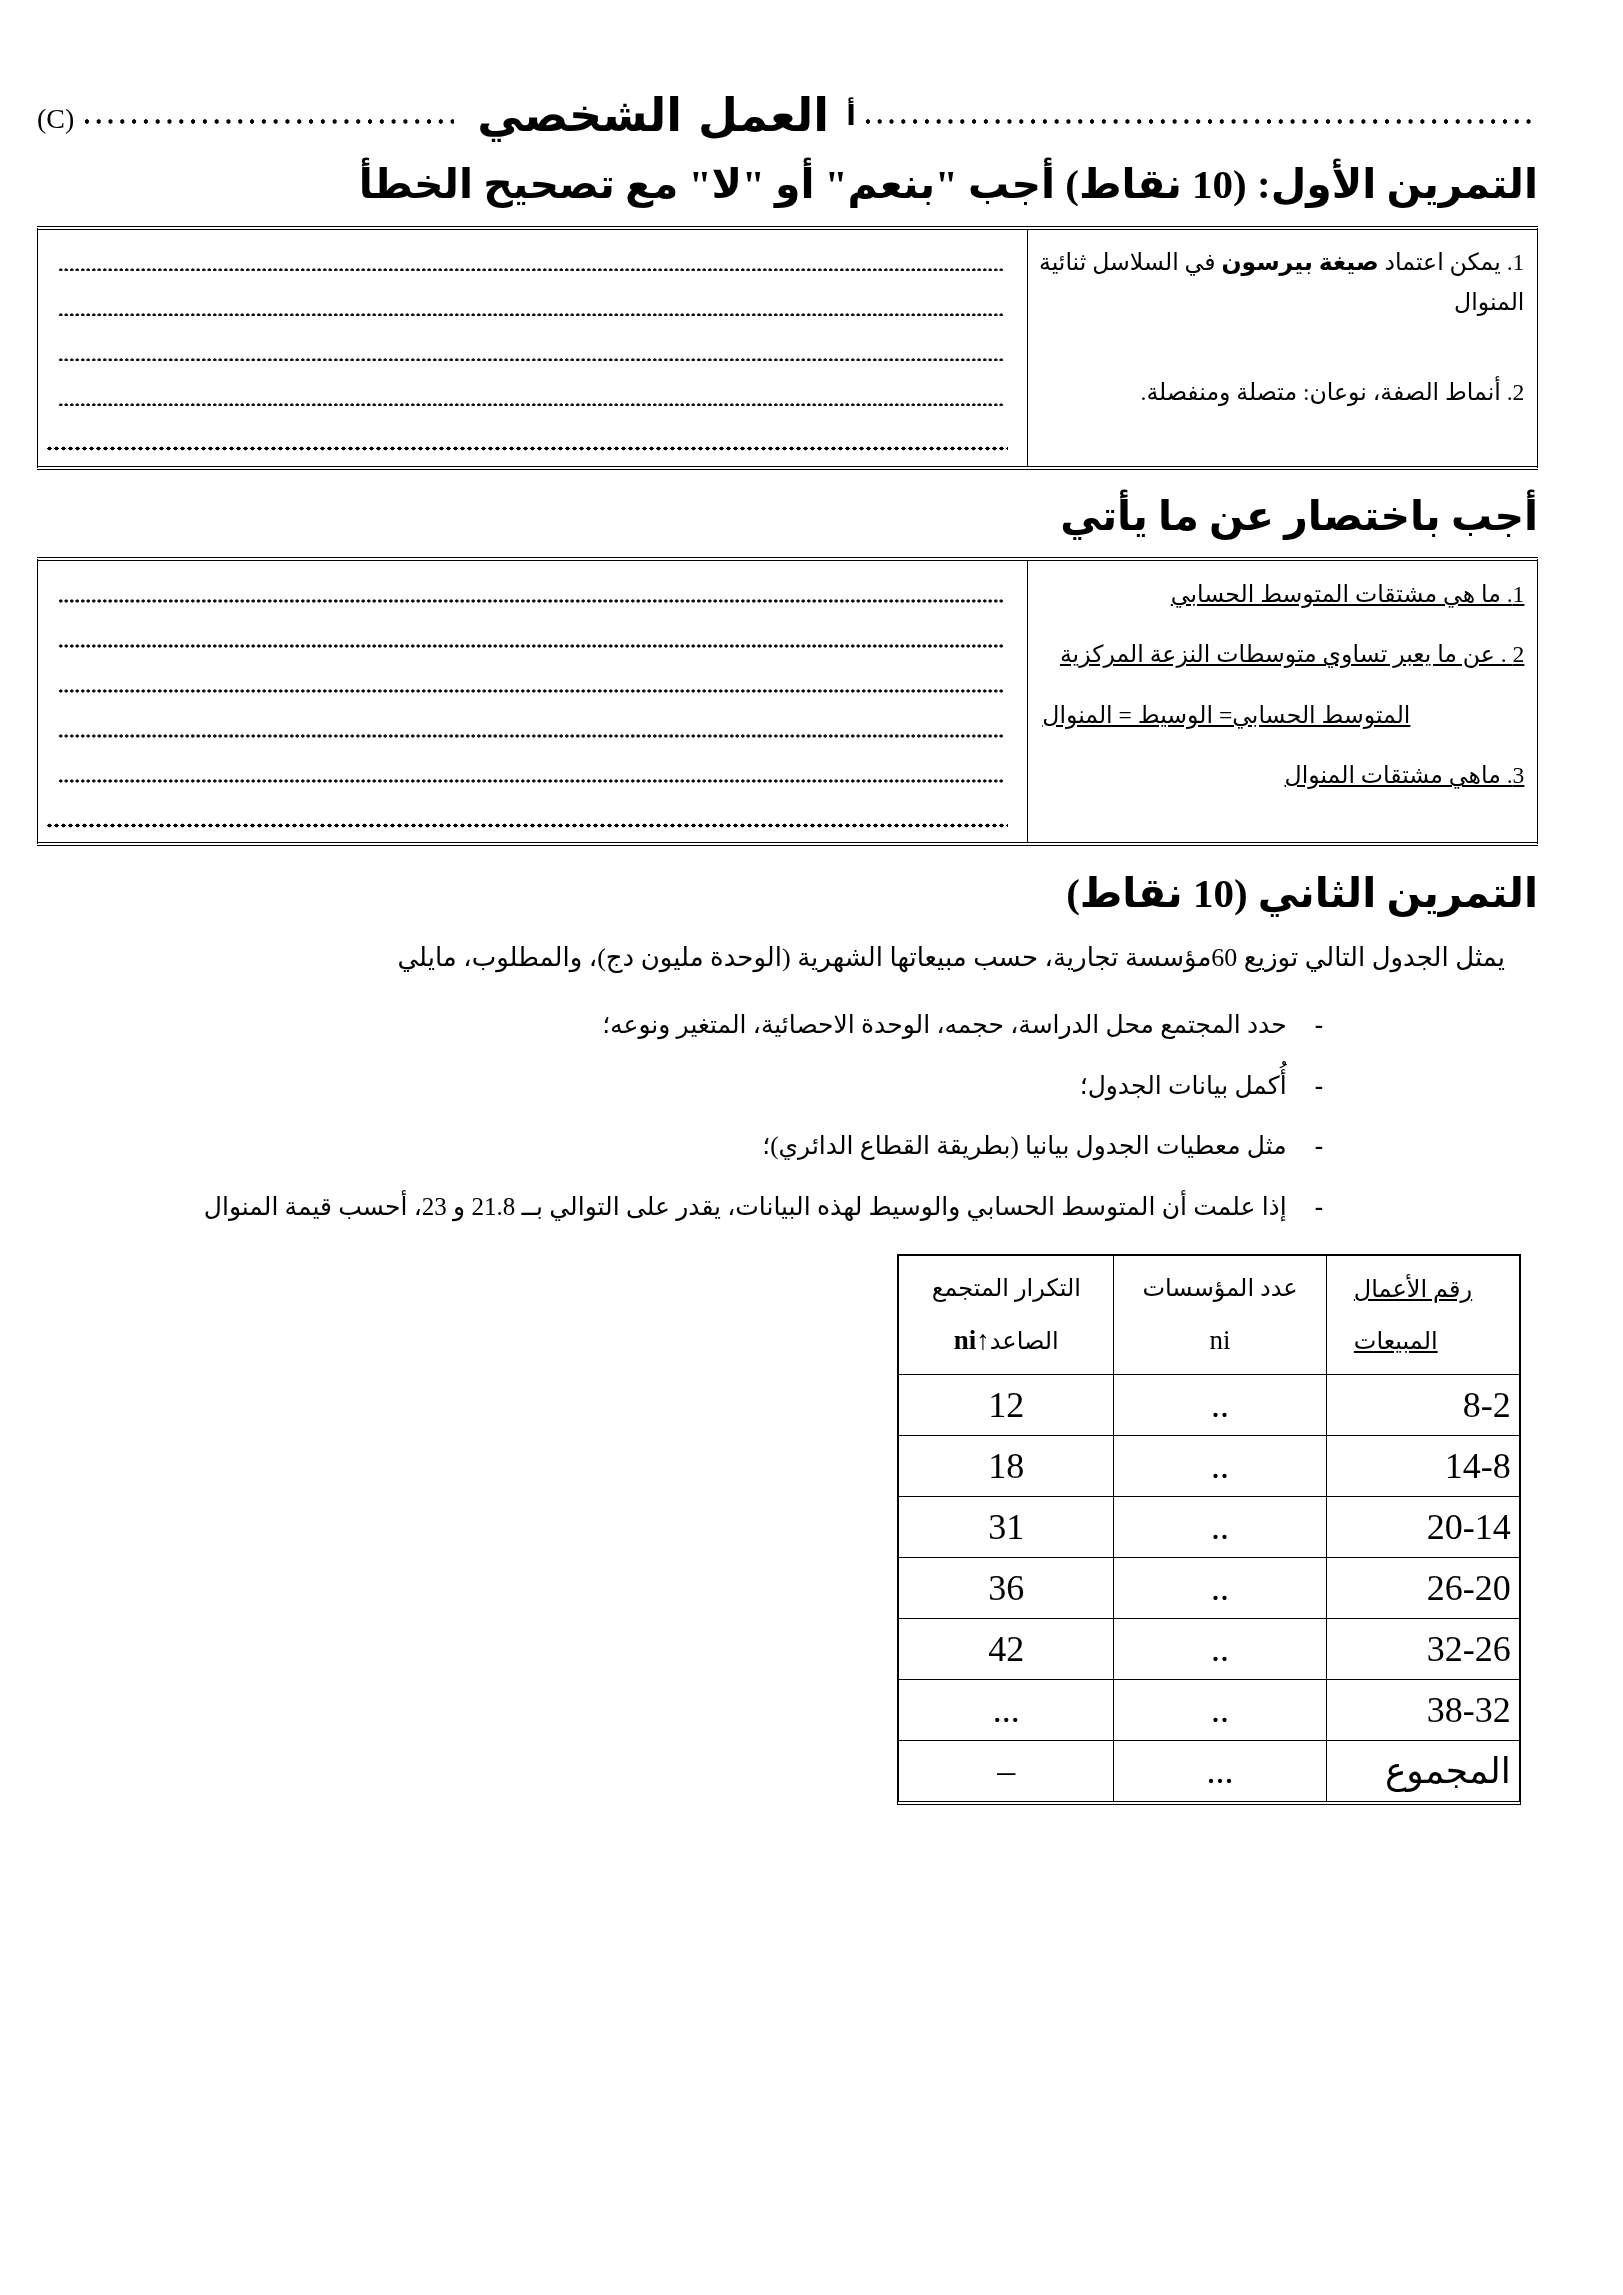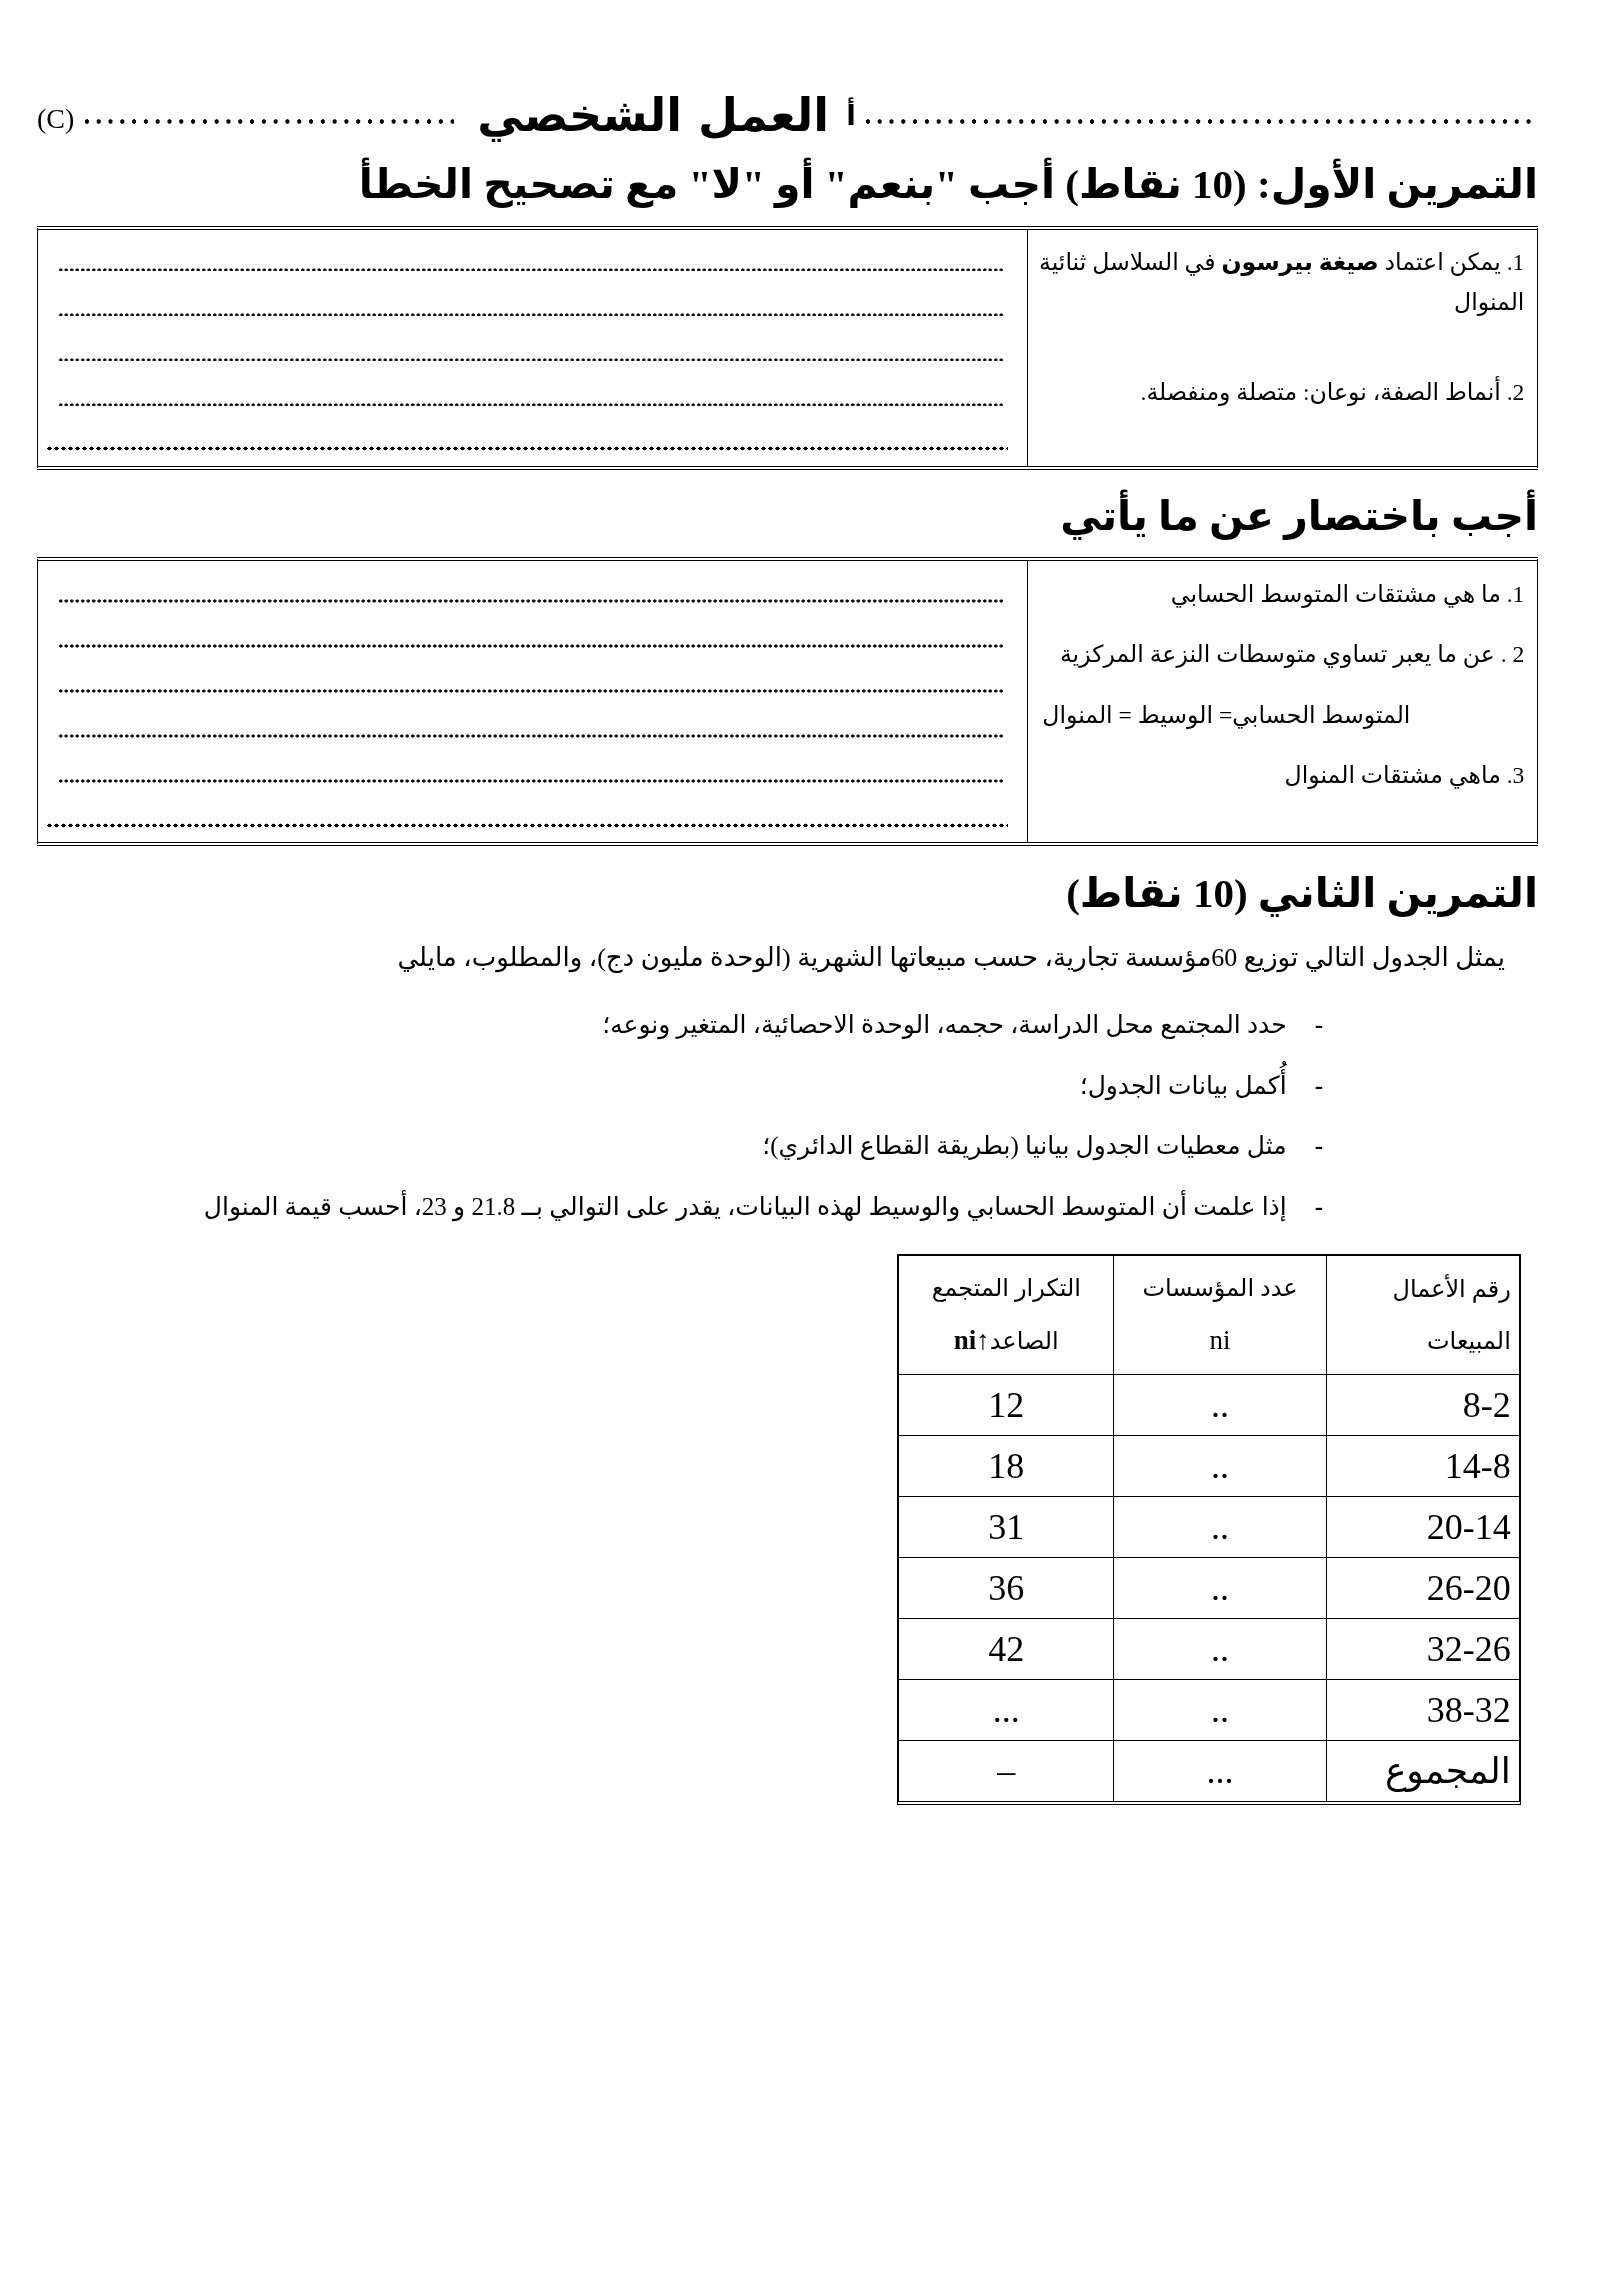--- a/index.html
+++ b/index.html
@@ -60,21 +60,21 @@
   .col-q{width:34%;}
   .col-a{width:66%;}
   .q-cell{
     vertical-align:top;
     border-left:1.6px solid #000;   
     padding:12.6px 12.6px 7.9px 7.9px;
   }
   .a-cell{vertical-align:top;padding:4.7px 23.6px 6.3px 20.4px;}
   .q{margin:0;font-size:23.6px;line-height:1.7;}
   .t1 .q-first{margin-bottom:49px;}
-  .t2 .q{margin-bottom:20.4px;}
+  .t2 .q{margin-bottom:20.4px;text-decoration:underline;}
   .q-eq{margin-right:114px;}
 
   .dotline{height:45px;position:relative;}
   .dotline::after{
     content:"";position:absolute;left:0;right:0;bottom:7.9px;height:3.9px;
     background-image:radial-gradient(circle,#000 1.4px,transparent 1.7px);
     background-size:5.5px 3.9px;background-repeat:repeat-x;
   }
   .dotline-bold::after{
     height:5.5px;left:-12.6px;right:-4.7px;
@@ -111,21 +111,21 @@
   .data-table thead th{border-top:none;}
   .data-table th{
     font-weight:normal;font-size:24px;
     height:118px;vertical-align:middle;
   }
   .data-table th .th-line1{margin-bottom:23.6px;}
   .data-table td{height:60px;font-size:36px;vertical-align:middle;}
   .dt-col1{width:176px;}
   .dt-col2{width:196px;}
   .dt-col3{width:198px;}
-  .data-table th.dt-col1 div{text-align:right;padding-left:19px;}
+  .data-table th.dt-col1 div{text-align:left;padding-left:19px;text-decoration:underline;}
   .data-table td:first-child{text-align:right;padding-left:11px;}
   .latin{font-family:"Liberation Serif",serif;font-size:27px;}
   .arrow-sym{font-weight:bold;}
 </style>
 </head>
 <body>
 
 <div class="page">
 
   <div class="header">

